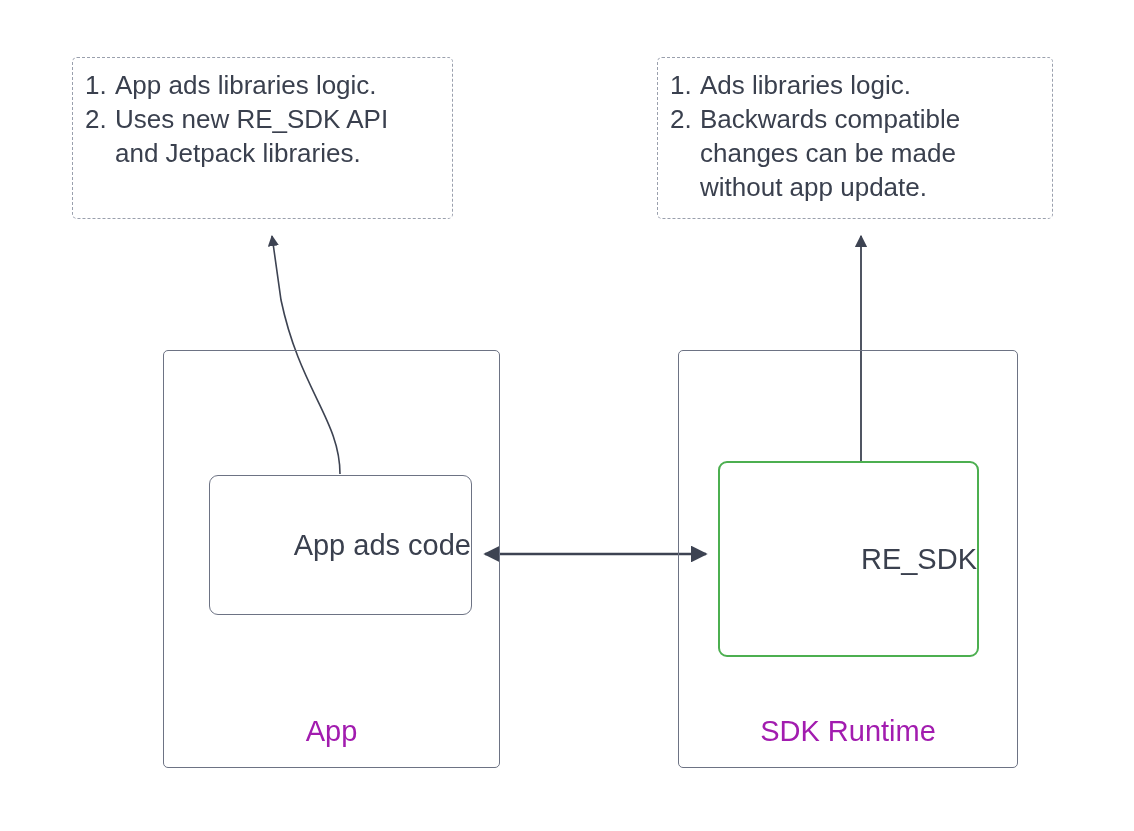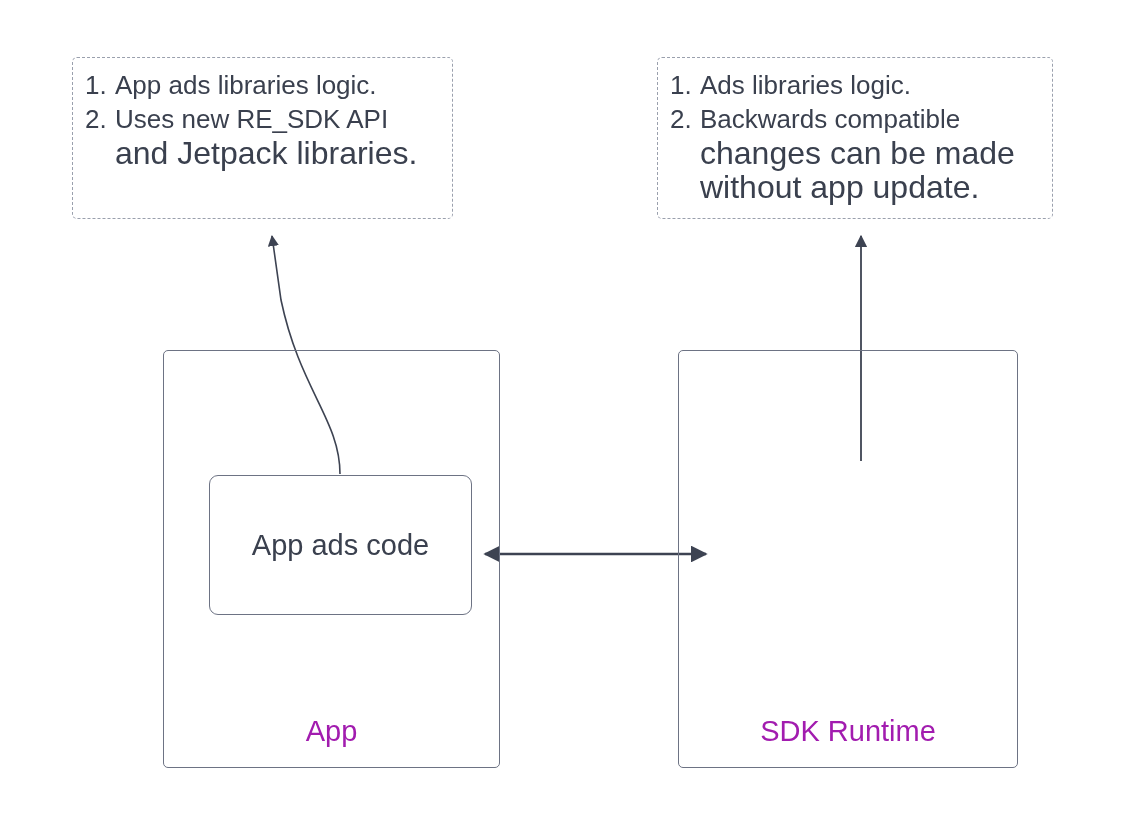--- a/index.html
+++ b/index.html
@@ -40,21 +40,21 @@
     width: 30px;
     color: #3a404e;
   }
   .note-text {
     flex: 1 1 auto;
     white-space: nowrap;
   }
   .note-cont {
     padding-left: 30px;
     color: #3a404e;
-    font-size: 32px;
+    font-size: 26px;
     line-height: 34px;
     white-space: nowrap;
   }
 
   
   .container-box {
     position: absolute;
     box-sizing: border-box;
     border: 1.8px solid #6d7384;
     border-radius: 5px;
@@ -72,21 +72,21 @@
 
   
   .inner-box {
     position: absolute;
     box-sizing: border-box;
     border: 1.8px solid #6d7384;
     border-radius: 9px;
     background: transparent;
     display: flex;
     align-items: center;
-    justify-content: center;
+    justify-content: flex-end;
   }
   .inner-box.accent {
     border-color: #4caf50;
     border-width: 2px;
   }
   .inner-label {
     color: #3a404e;
     font-size: 29px;
     line-height: 34px;
     white-space: nowrap;
@@ -154,14 +154,17 @@
   </div>
 
   <div class="inner-box" style="left:209px; top:475px; width:263px; height:140px;">
     <span class="inner-label">App ads code</span>
   </div>
 
   <div class="container-box" style="left:678px; top:350px; width:340px; height:418px;">
     <div class="container-label" style="left:0; top:363px;">SDK Runtime</div>
   </div>
 
+  <div class="inner-box accent" style="left:718px; top:461px; width:261px; height:196px;">
+    <span class="inner-label">RE_SDK</span>
+  </div>
 
 </div>
 
 </body></html>

